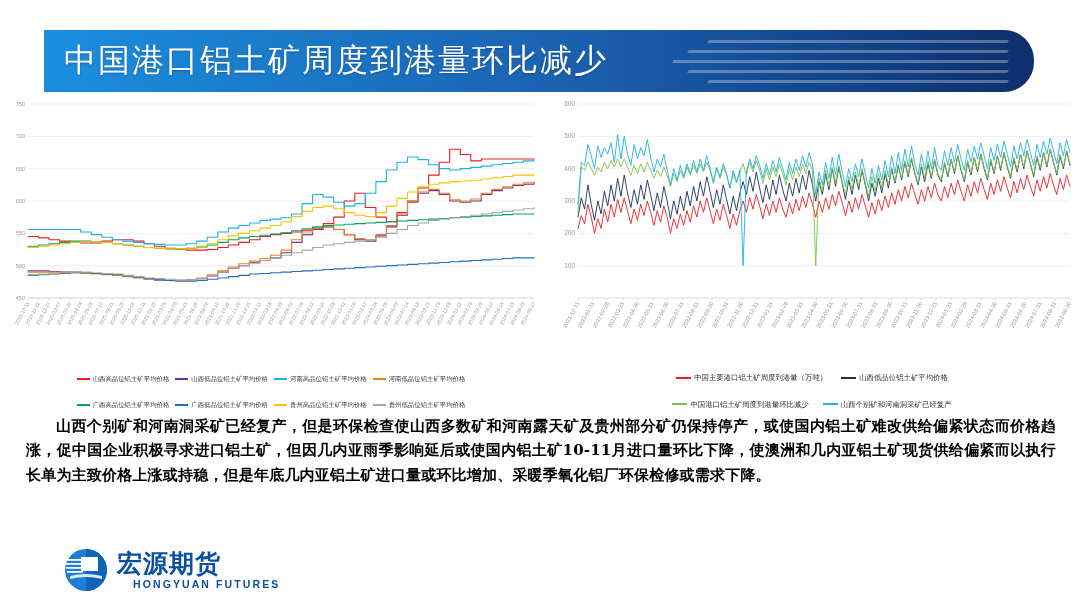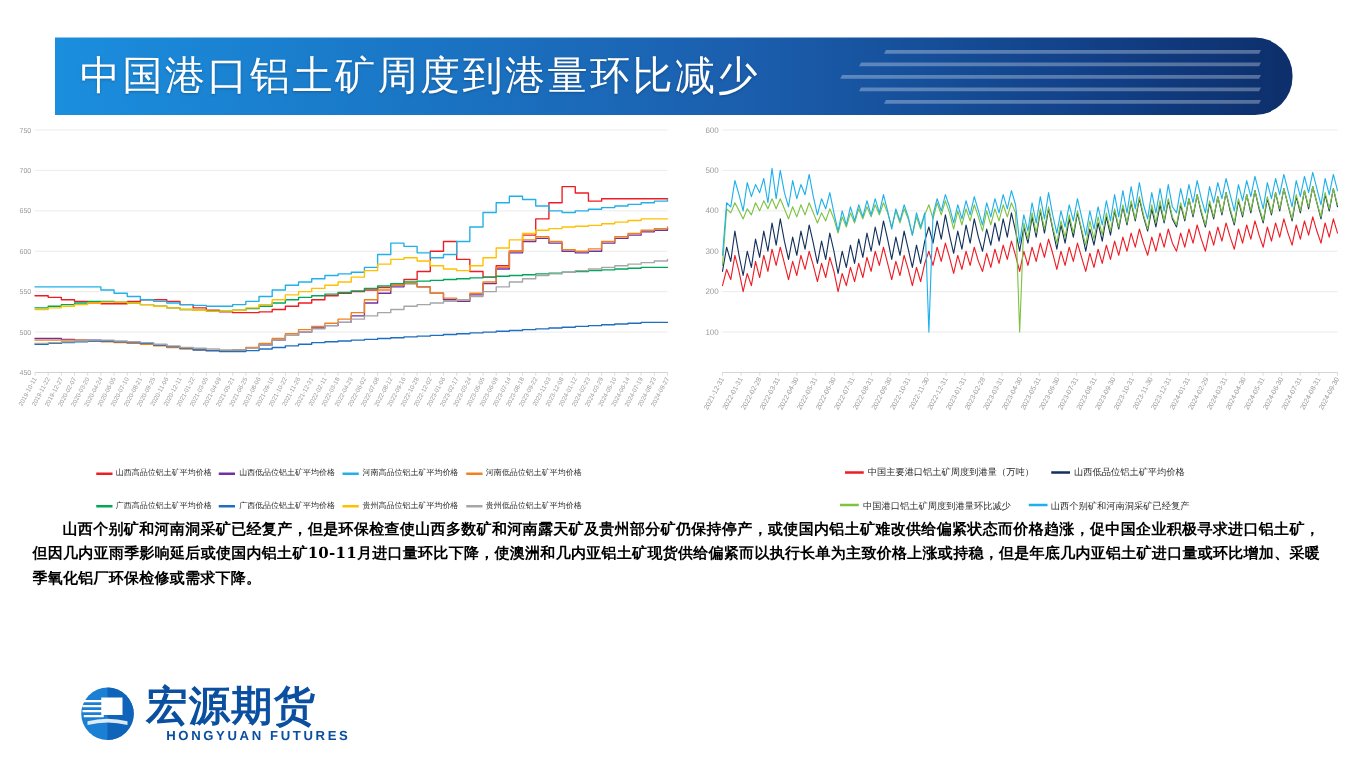--- a/index.html
+++ b/index.html
@@ -107,21 +107,21 @@
   .chart-panel.right .legend-label { font-size: 7.4px; }
   .chart-panel.right .legend-swatch { width: 15px; }
   .chart-panel.right .legend-row { gap: 14px; }
 
   
   .body-text {
     position: absolute;
     left: 26px; top: 414px;
     width: 1030px;
     font-family: "DejaVu Serif", "Liberation Serif", serif;
-    font-size: 12px;
+    font-size: 15px;
     font-weight: 700;
     line-height: 1.62;
     color: #000000;
     text-align: justify;
     text-indent: 2em;
     letter-spacing: 0.2px;
   }
 
   
   .footer {
@@ -136,21 +136,21 @@
     align-items: center;
     gap: 9px;
   }
   .logo-mark {
     position: relative;
     width: 44px; height: 44px;
   }
   .logo-words { display: flex; flex-direction: column; line-height: 1; }
   .logo-cn {
     font-family: "DejaVu Sans", "Liberation Sans", sans-serif;
-    font-size: 33px;
+    font-size: 25px;
     font-weight: 700;
     color: #0a4fa0;
     letter-spacing: 1px;
   }
   .logo-en {
     font-family: "Liberation Sans", "DejaVu Sans", sans-serif;
     font-size: 10.5px;
     font-weight: 700;
     color: #0a4fa0;
     letter-spacing: 2.1px;

